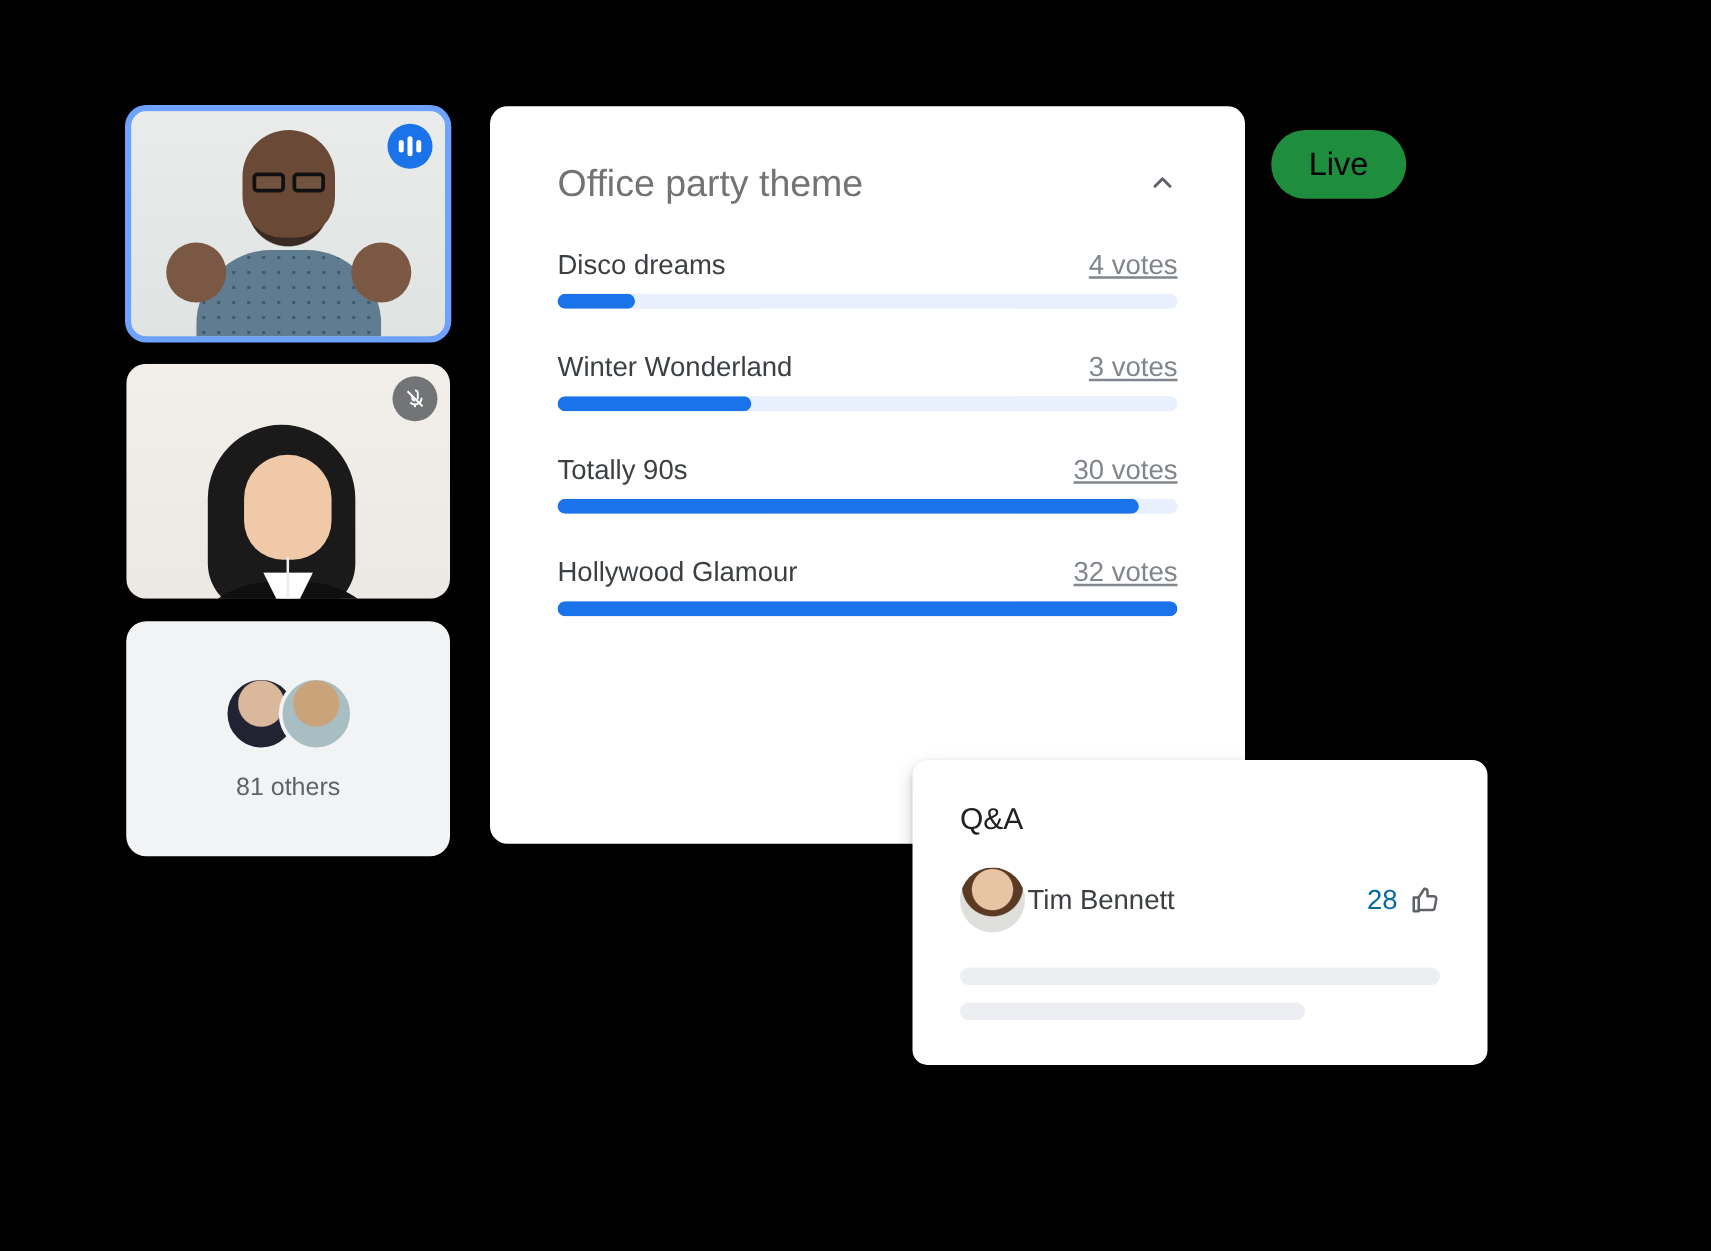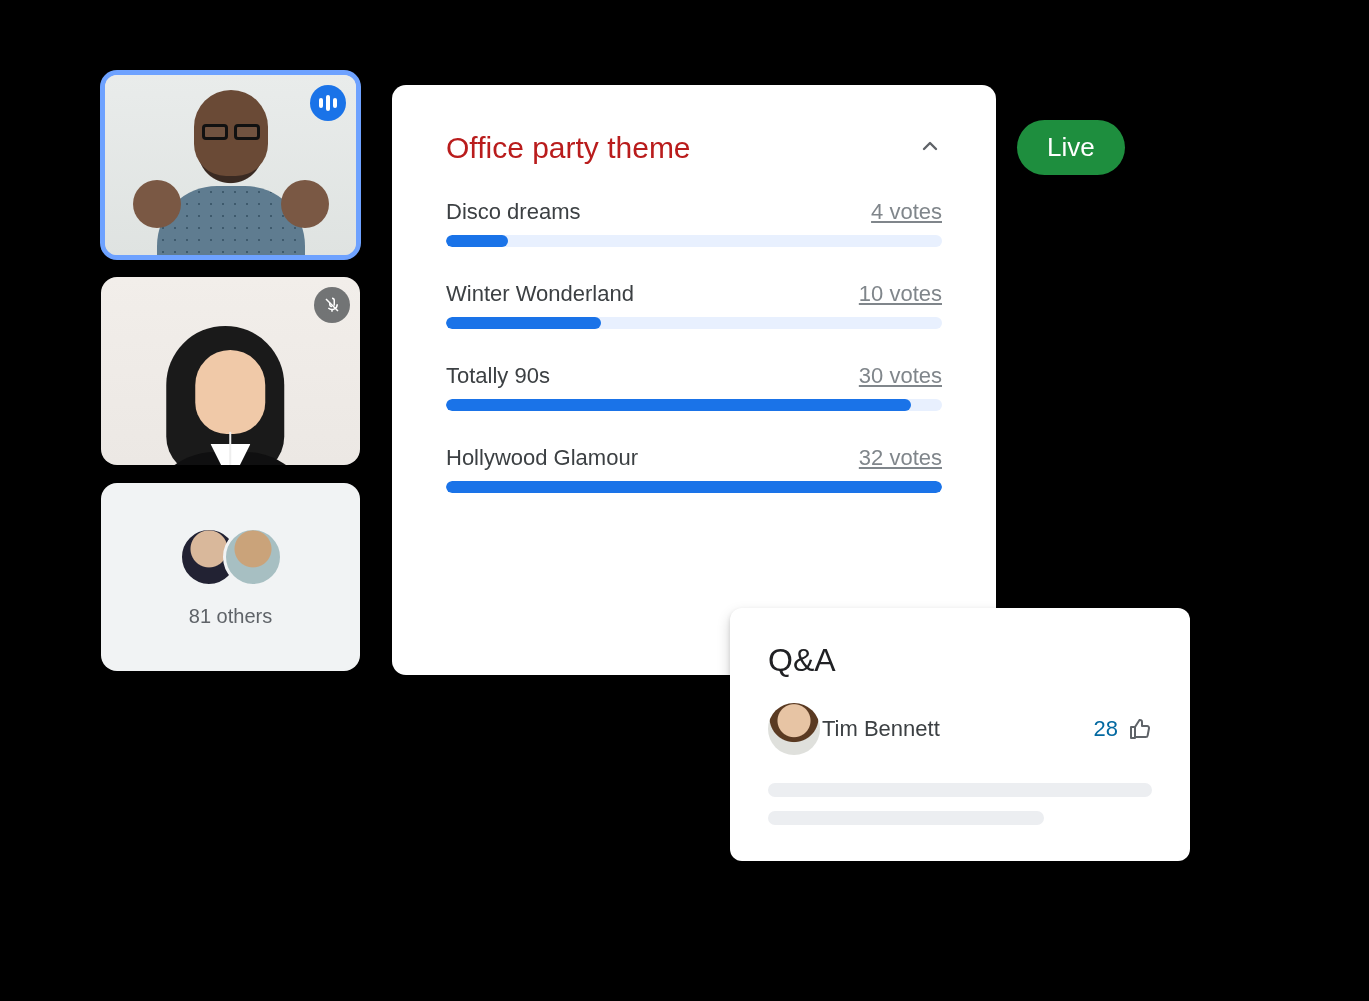--- a/index.html
+++ b/index.html
@@ -10,21 +10,21 @@
     background:#000;
     font-family: "Google Sans", "Product Sans", "Helvetica Neue", Arial, sans-serif;
     position:relative;
     color:#202124;
   }
 
   
   .participants {
     position:absolute;
     left:101px;
-    top:71px;
+    top:85px;
     width:259px;
   }
   .tile {
     width:259px;
     height:188px;
     border-radius:16px;
     overflow:hidden;
     position:relative;
     background:#ddd;
     margin-bottom:18px;
@@ -109,55 +109,55 @@
     left:392px;
     top:85px;
     width:604px;
     min-height:590px;
     background:#fff;
     border-radius:14px;
     padding:46px 54px 70px 54px;
     box-shadow:none;
   }
   .poll-header { display:flex; align-items:center; justify-content:space-between; margin-bottom:34px; }
-  .poll-title { font-size:30px; color:#b91c1c; font-weight:400; }
+  .poll-title { font-size:30px; color:#737373; font-weight:400; }
   .chev { width:24px; height:24px; }
   .poll-option { margin-bottom:34px; }
   .poll-option:last-child { margin-bottom:0; }
   .poll-row { display:flex; justify-content:space-between; align-items:baseline; margin-bottom:10px; }
   .opt-label { font-size:22px; color:#3c4043; }
   .opt-votes { font-size:22px; color:#80868b;text-decoration:underline; }
   .bar-track {
     width:100%; height:12px; border-radius:6px; background:#e8f0fe; overflow:hidden;
   }
   .bar-fill { height:100%; background:#1a73e8; border-radius:6px; }
 
   .live-pill {
     position:absolute;
     left:1017px;
-    top:120px;
+    top:104px;
     background:#1e8e3e;
-    color:#ffffff;
+    color:#000000;
     font-size:26px;
     padding:12px 30px;
     border-radius:999px;
   }
 
   
   .qa-card {
     position:absolute;
     left:730px;
     top:608px;
     width:460px;
     background:#fff;
     border-radius:12px;
     padding:34px 38px 36px 38px;
     box-shadow:0 6px 14px rgba(0,0,0,.18), 0 2px 4px rgba(0,0,0,.12);
   }
-  .qa-title { font-size:32px; font-weight:500; color:#202124; margin-bottom:24px; }
+  .qa-title { font-size:24px; font-weight:500; color:#202124; margin-bottom:24px; }
   .qa-row { display:flex; align-items:center; justify-content:space-between; margin-bottom:28px; }
   .qa-left { display:flex; align-items:center; gap:2px; }
   .qa-avatar {
     width:52px; height:52px; border-radius:50%;
     background:radial-gradient(circle at 50% 34%, #e7c4a4 0 16px, transparent 17px),
                radial-gradient(circle at 50% 28%, #5a3a22 0 24px, transparent 25px),
                #dfe0dc;
   }
   .qa-name { font-size:22px; font-weight:500; color:#3c4043; }
   .qa-right { display:flex; align-items:center; gap:10px; color:#0369a1; font-size:22px; }
@@ -236,21 +236,21 @@
       <span class="opt-votes">4 votes</span>
     </div>
     <div class="bar-track">
       <div class="bar-fill" style="width: 12.5%;"></div>
     </div>
   </div>
 
   <div class="poll-option">
     <div class="poll-row">
       <span class="opt-label">Winter Wonderland</span>
-      <span class="opt-votes">10 votes</span>
+      <span class="opt-votes">3 votes</span>
     </div>
     <div class="bar-track">
       <div class="bar-fill" style="width: 31.25%;"></div>
     </div>
   </div>
 
   <div class="poll-option">
     <div class="poll-row">
       <span class="opt-label">Totally 90s</span>
       <span class="opt-votes">30 votes</span>

